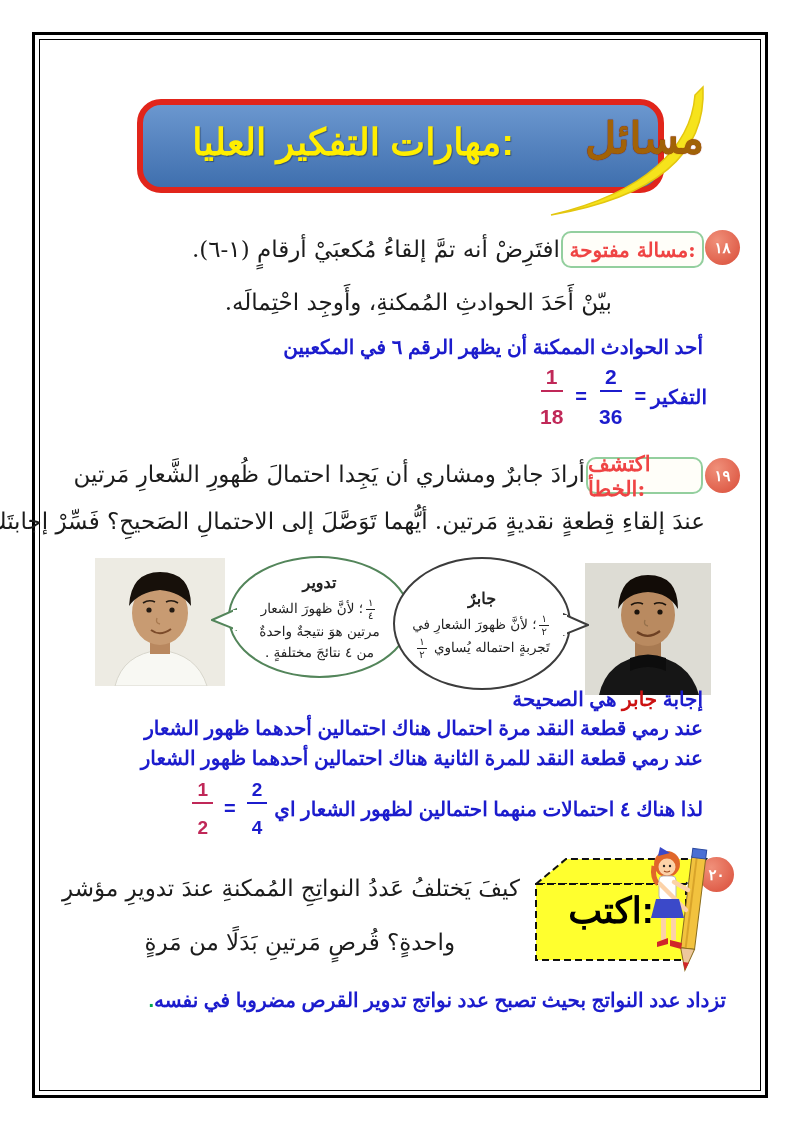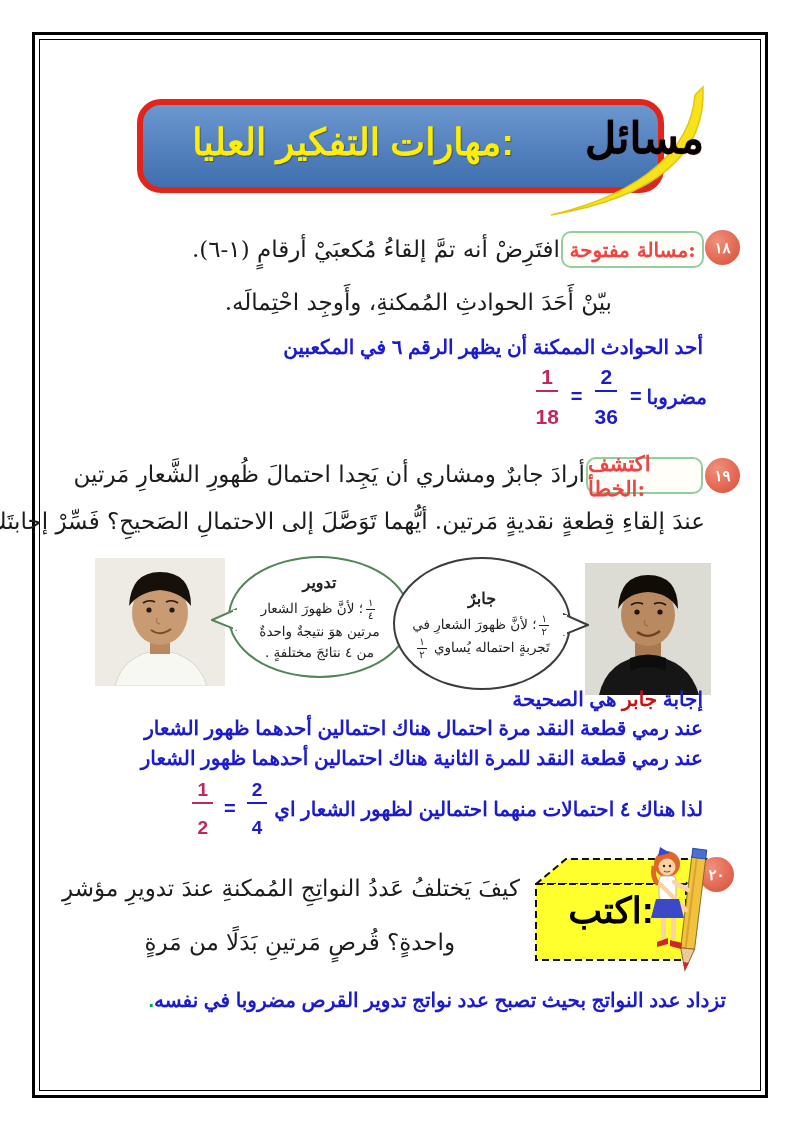--- a/index.html
+++ b/index.html
@@ -11,21 +11,21 @@
   
   .border-outer{left:32px;top:32px;right:32px;bottom:33px;border:3px solid #000;}
   .border-inner{left:39px;top:39px;right:39px;bottom:40px;border:1px solid #000;}
 
   
   .header-box{left:0;top:0;width:527px;height:94px;background:linear-gradient(#6b97cf,#3f6fae);
               border:6px solid #e1251b;border-radius:24px;box-sizing:border-box;z-index:1;}
   .header-title{z-index:3;left:6px;width:420px;top:22px;text-align:center;color:#ffee00;
                 font-family:"Liberation Sans",sans-serif;font-weight:bold;font-size:37px;
                 text-shadow:1px 1px 1px rgba(0,0,0,.35);}
-  .header-word{z-index:3;left:448px;top:14px;color:#000000;font-family:"Liberation Sans",sans-serif;
+  .header-word{z-index:3;left:448px;top:14px;color:#a16207;font-family:"Liberation Sans",sans-serif;
                font-weight:bold;font-size:43px;text-shadow:0 0 1px #7a0000;}
   .crescent{z-index:2;left:408px;top:-16px;overflow:visible;}
 
   
   .badge{width:35px;height:35px;border-radius:50%;background:radial-gradient(circle at 35% 30%,#f0907a,#d94c38);
          color:#fff;font-family:"Liberation Sans",sans-serif;font-weight:bold;font-size:15px;
          display:flex;align-items:center;justify-content:center;}
   .plabel{border:2px solid #93cf9e;border-radius:10px;background:#fffef9;color:#ef4444;
           font-weight:bold;font-size:20px;display:flex;align-items:center;justify-content:center;
           box-sizing:border-box;font-family:"DejaVu Serif",serif;}
@@ -81,21 +81,21 @@
   <div class="abs badge" style="left:705px;top:230px;">
     <span>١٨</span>
   </div>
   <div class="abs plabel" style="left:561px;top:231px;width:143px;height:37px;">مسالة مفتوحة:</div>
   <div class="abs rtl body-text" style="right:240px;top:236px;">افتَرِضْ أنه تمَّ إلقاءُ مُكعبَيْ أرقامٍ (١-٦).</div>
   <div class="abs rtl body-text" style="right:188px;top:289px;">بيّنْ أَحَدَ الحوادثِ المُمكنةِ، وأَوجِد احْتِمالَه.</div>
 
   <div class="abs rtl blue-ans" style="right:97px;top:335px;">أحد الحوادث الممكنة أن يظهر الرقم ٦ في المكعبين</div>
 
   <div class="abs eqrow blue-ans" style="right:93px;top:366px;">
-    <span>مضروبا</span>
+    <span>التفكير</span>
     <span style="margin:0 5px;">=</span>
     <span class="frac">
       <span class="num">2</span>
       <span class="den">36</span>
     </span>
     <span style="margin:0 5px;">=</span>
     <span class="frac crimson">
       <span class="num">1</span>
       <span class="den">18</span>
     </span>

